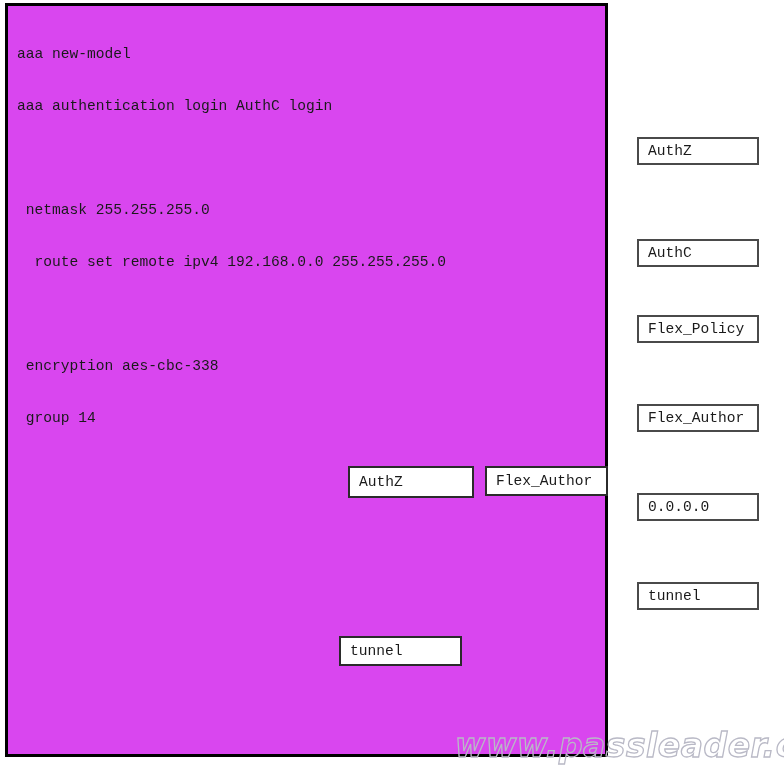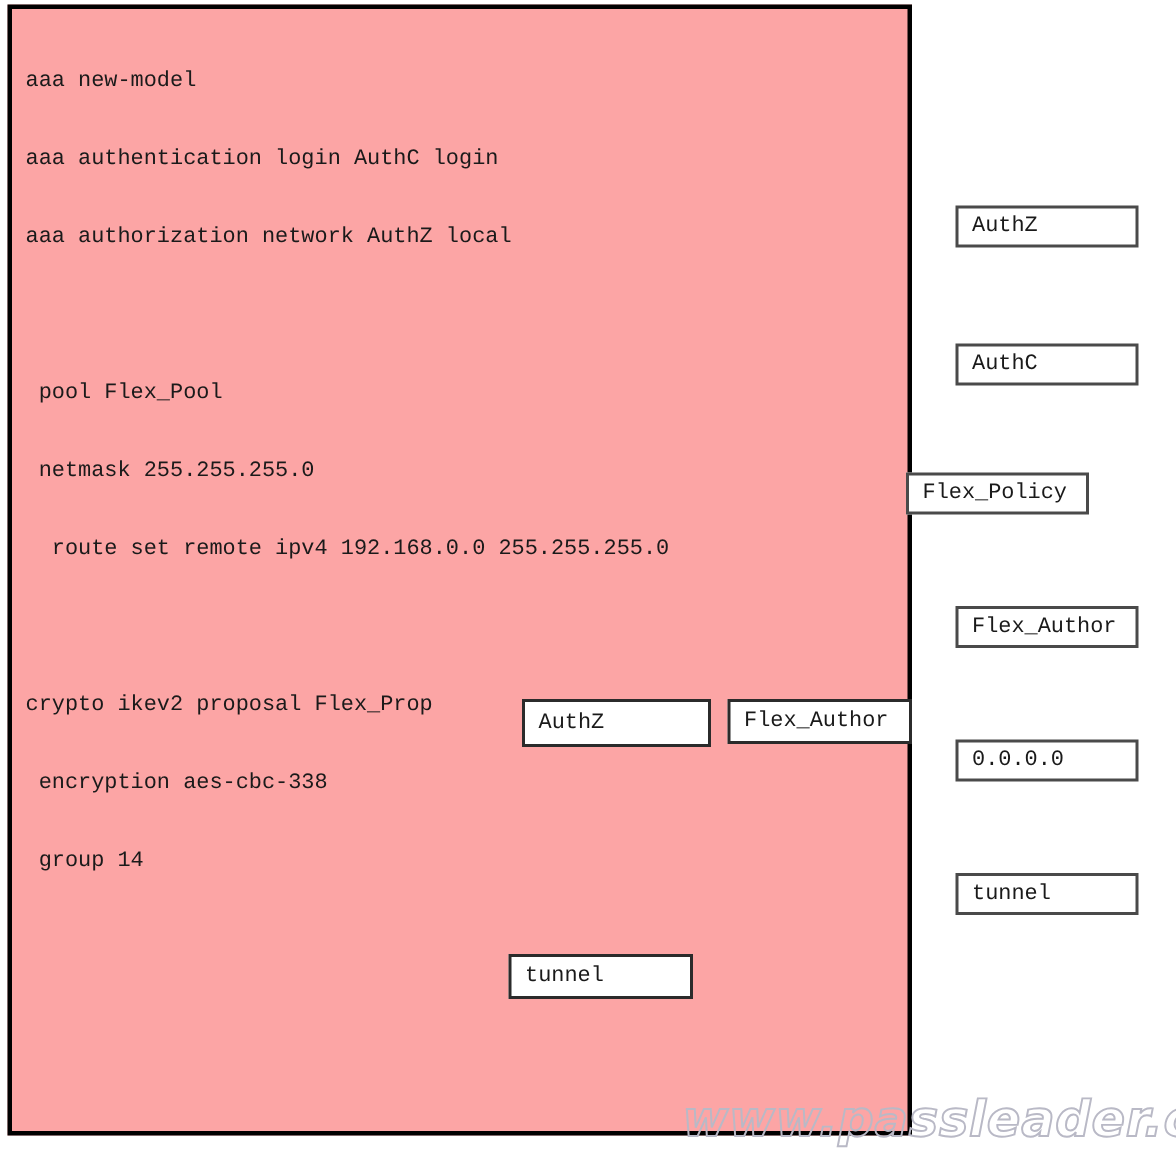--- a/index.html
+++ b/index.html
@@ -17,21 +17,21 @@
 
   
   #config-panel {
     position: absolute;
     left: 5px;
     top: 3px;
     width: 603px;
     height: 754px;
     box-sizing: border-box;
     border: 3px solid #000000;
-    background: #fca5a5;
+    background: #d946ef;
   }
 
   #config-listing {
     position: absolute;
     left: 9px;
     top: 5px;
     width: 592px;
     font-family: "Liberation Mono", "DejaVu Sans Mono", monospace;
     font-size: 14.6px;
     line-height: 17.35px;
@@ -75,22 +75,22 @@
     background: #ffffff;
     font-family: "Liberation Mono", "DejaVu Sans Mono", monospace;
     font-size: 14.6px;
     color: #1a1a1a;
     display: flex;
     align-items: center;
     padding-left: 9px;
     white-space: pre;
   }
   #bank-box-0 { left: 637px; top: 137px; }
-  #bank-box-1 { left: 637px; top: 229px; }
-  #bank-box-2 { left: 604px; top: 315px; }
+  #bank-box-1 { left: 637px; top: 239px; }
+  #bank-box-2 { left: 637px; top: 315px; }
   #bank-box-3 { left: 637px; top: 404px; }
   #bank-box-4 { left: 637px; top: 493px; text-align: right; }
   #bank-box-5 { left: 637px; top: 582px; }
 
   
   #watermark {
     position: absolute;
     left: 455px;
     top: 726px;
     font-family: "DejaVu Sans", sans-serif;
@@ -106,27 +106,24 @@
     user-select: none;
   }
 </style>
 </head>
 <body>
 
 <div id="config-panel">
   <div id="config-listing">
     <div class="cfg-line">aaa new-model</div>
     <div class="cfg-line">aaa authentication login AuthC login</div>
-    <div class="cfg-line">aaa authorization network AuthZ local</div>
     <div class="cfg-line blank">&nbsp;</div>
-    <div class="cfg-line"> pool Flex_Pool</div>
     <div class="cfg-line"> netmask 255.255.255.0</div>
     <div class="cfg-line">  route set remote ipv4 192.168.0.0 255.255.255.0</div>
     <div class="cfg-line blank">&nbsp;</div>
-    <div class="cfg-line">crypto ikev2 proposal Flex_Prop</div>
     <div class="cfg-line"> encryption aes-cbc-338</div>
     <div class="cfg-line"> group 14</div>
     <div class="cfg-line blank">&nbsp;</div>
     
     
     
     
     
     
     

